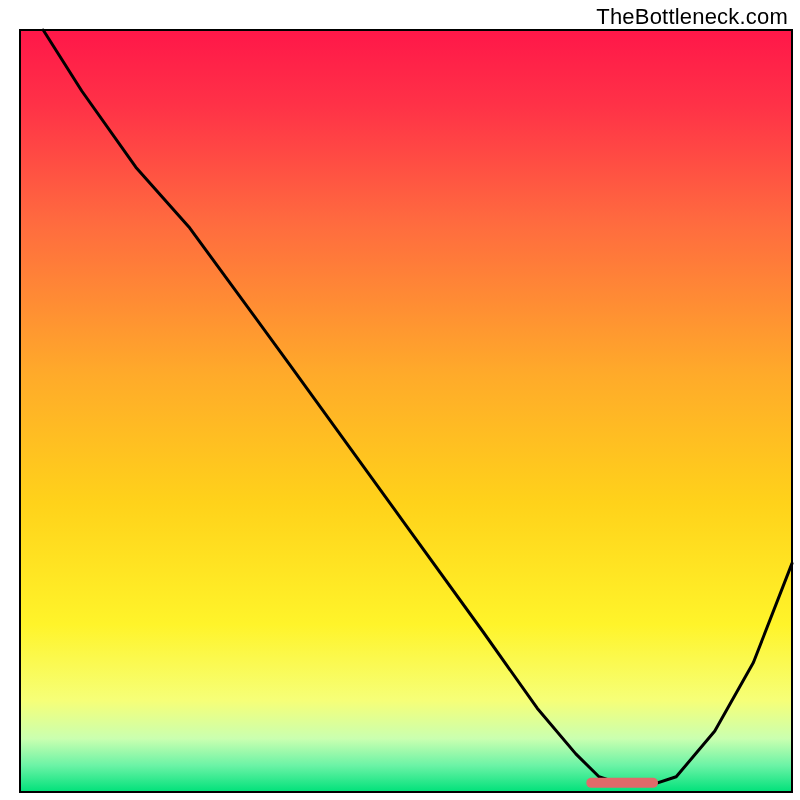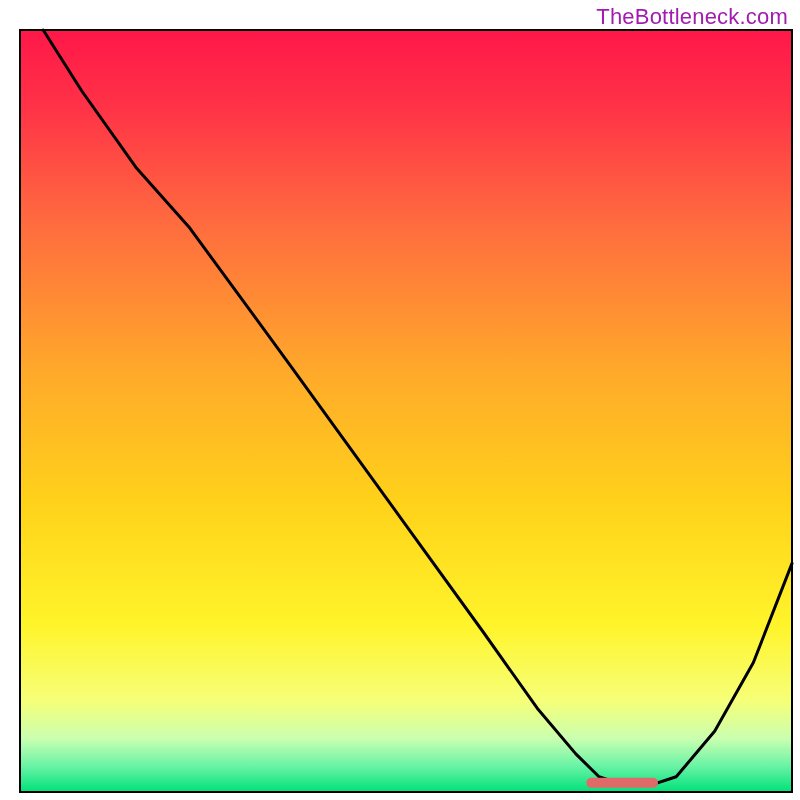--- a/index.html
+++ b/index.html
@@ -22,21 +22,21 @@
     top: 0;
     width: 800px;
     height: 800px;
     display: block;
   }
   .watermark {
     position: absolute;
     top: 4px;
     right: 12px;
     font-size: 22px;
-    color: #a21caf;
+    color: #000000;
     letter-spacing: 0.2px;
     user-select: none;
   }
 </style>
 </head>
 <body>
 
 <div class="canvas-wrap">
 
   <svg class="plot" viewBox="0 0 800 800">

